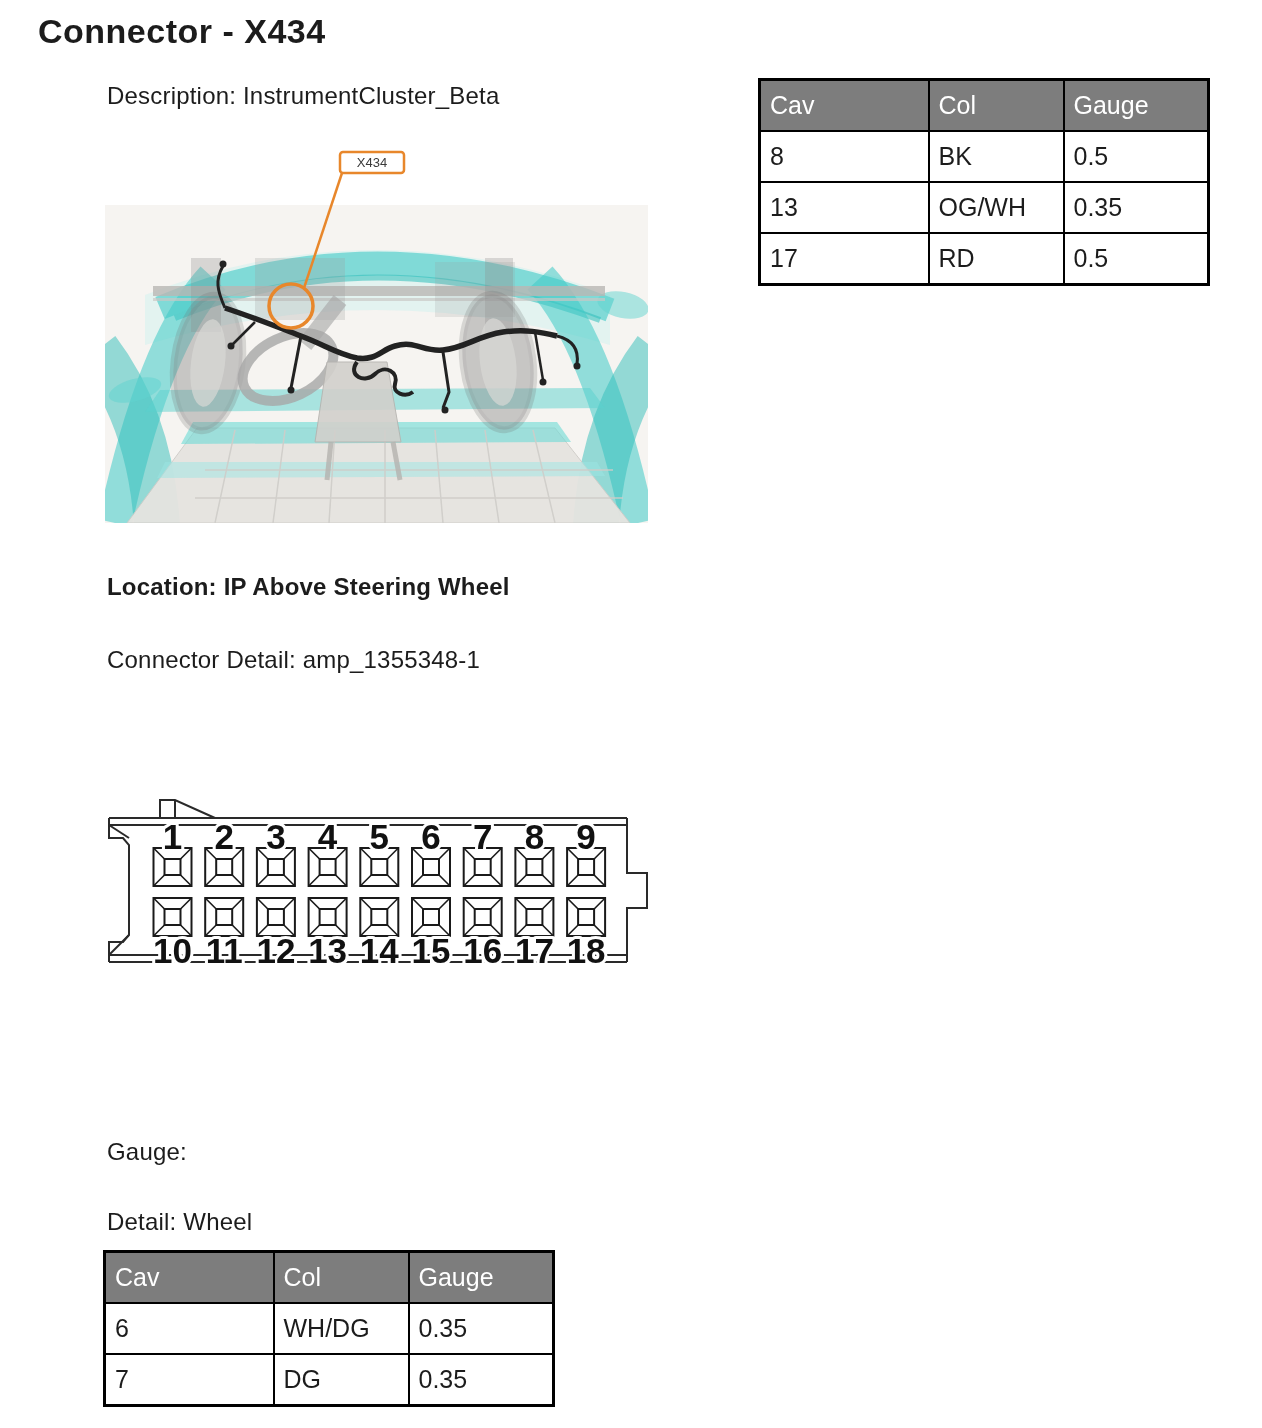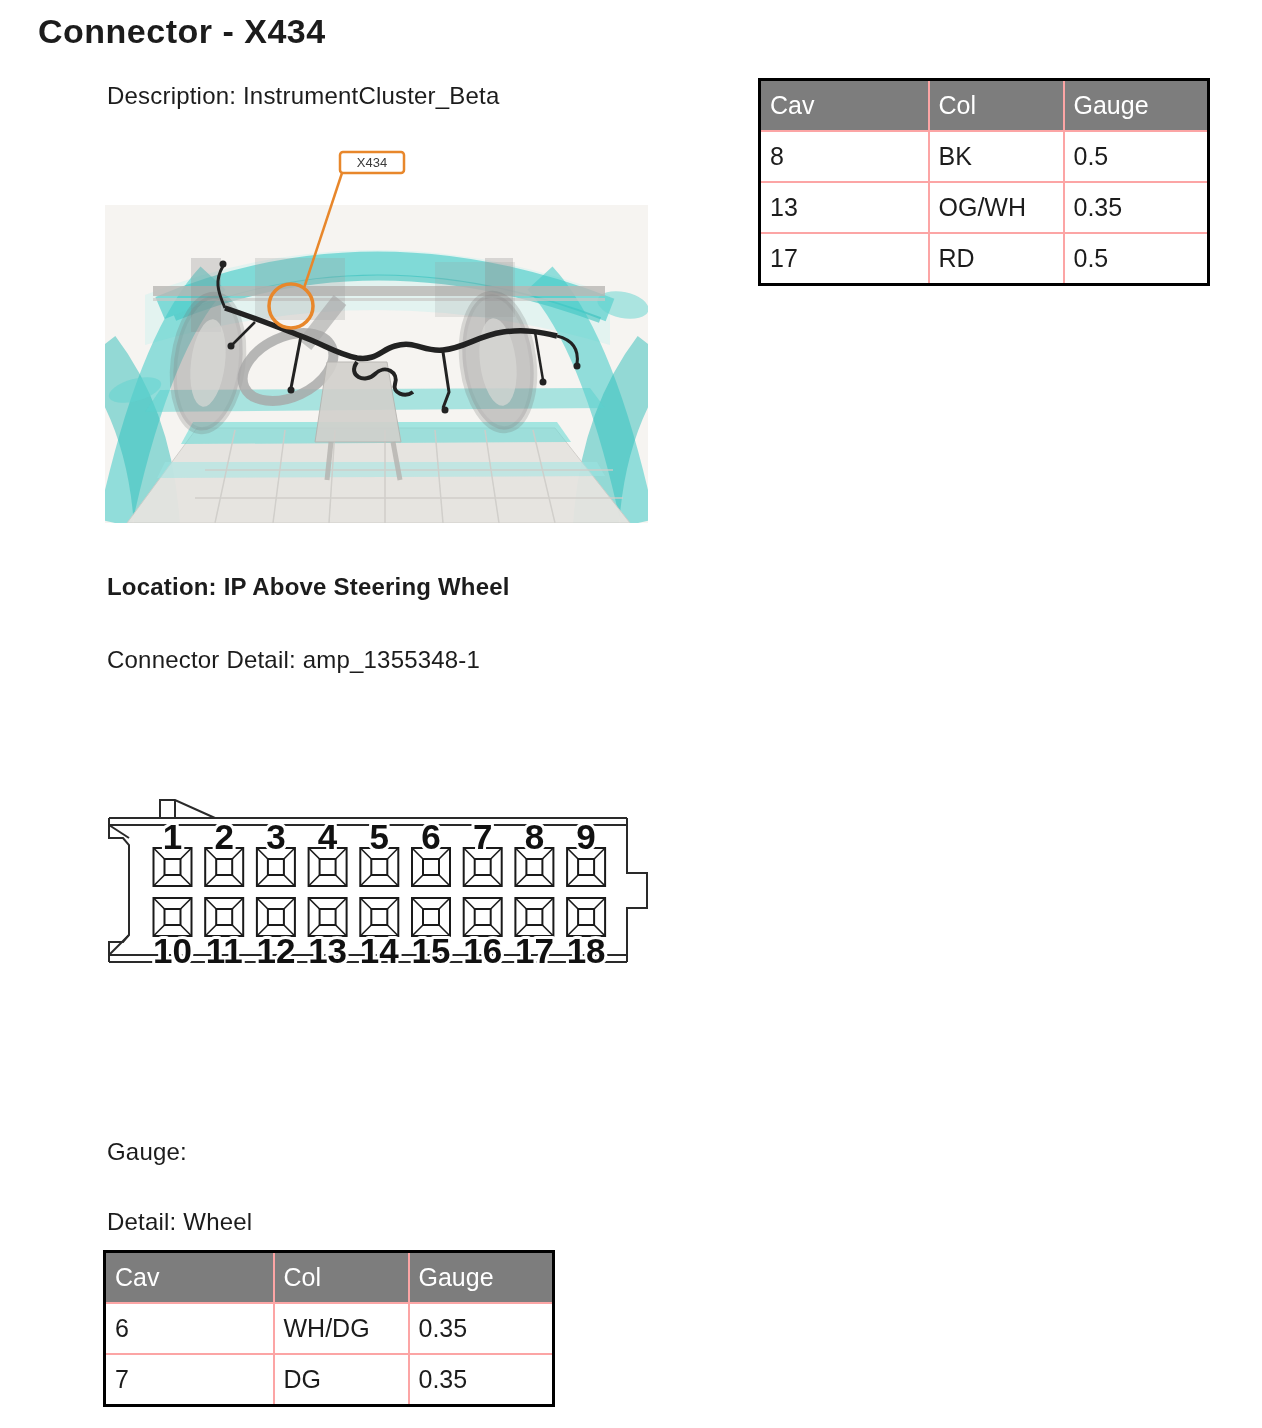--- a/index.html
+++ b/index.html
@@ -4,21 +4,21 @@
 <style>
   html,body{margin:0;padding:0;background:#fff;}
   .page{position:relative;width:1262px;height:1428px;background:#fff;overflow:hidden;
         font-family:"Liberation Sans",sans-serif;color:#1c1c1c;}
   .abs{position:absolute;}
   .page-title{left:38px;top:12px;font-size:34px;font-weight:700;letter-spacing:.5px;margin:0;text-align:right;}
   .meta{font-size:24px;letter-spacing:.2px;white-space:nowrap;}
   .meta .lbl{color:#1c1c1c;}
   .meta .val{color:#1c1c1c;}
   table.wire{position:absolute;border-collapse:collapse;table-layout:fixed;border:3px solid #000;background:#fff;}
-  table.wire th,table.wire td{border:2px solid #fca5a5;height:49px;padding:0 4px 0 9px;
+  table.wire th,table.wire td{border:2px solid #000000;height:49px;padding:0 4px 0 9px;
         font-size:25px;font-weight:400;text-align:left;vertical-align:middle;overflow:hidden;}
   table.wire th{background:var(--hdr,#7d7d7d);color:#fff;}
   svg text{font-family:"Liberation Sans",sans-serif;}
   .pin-num{font-size:35px;font-weight:700;fill:#111;}
   .callout-text{font-size:13px;fill:#3a3a3a;}
   .housing{stroke:#2a2a2a;stroke-width:2;fill:none;}
 </style>
 </head>
 <body>
 

